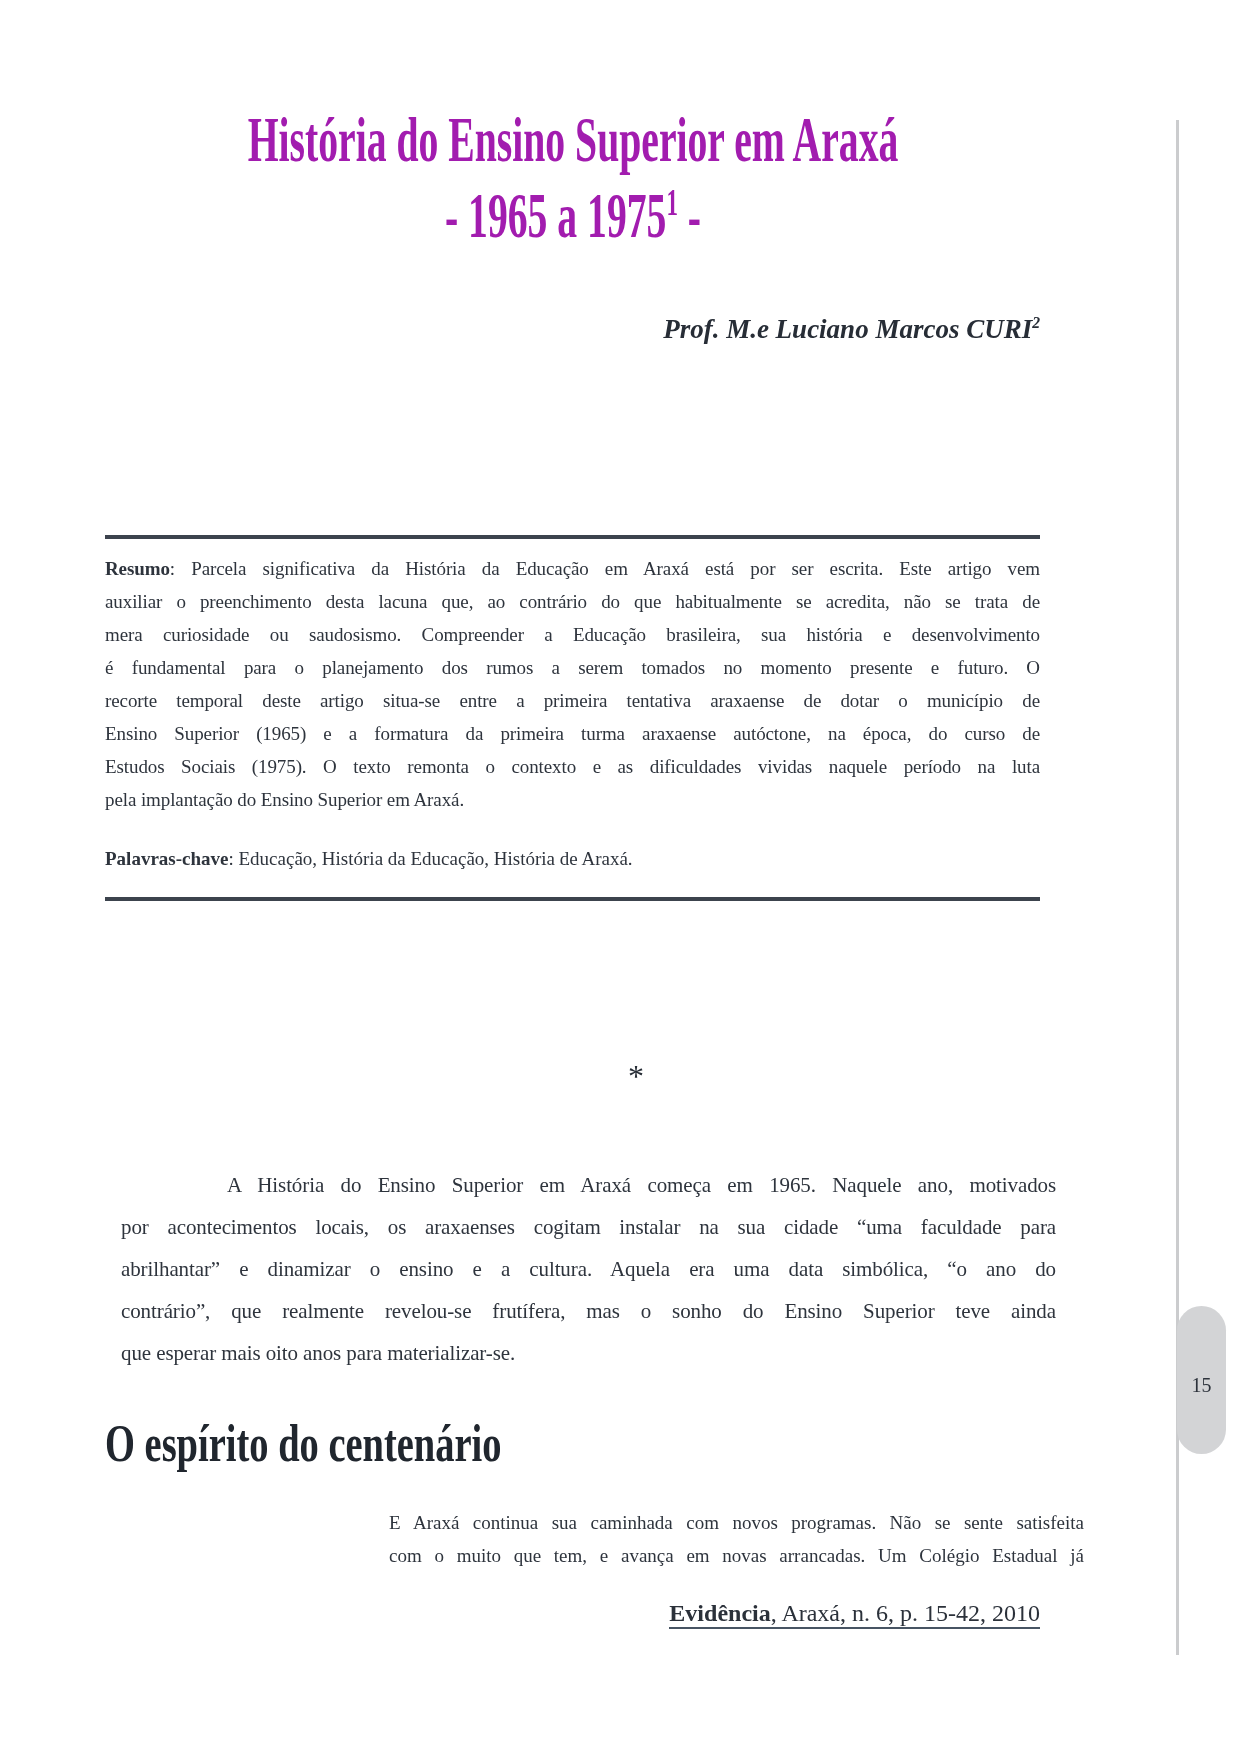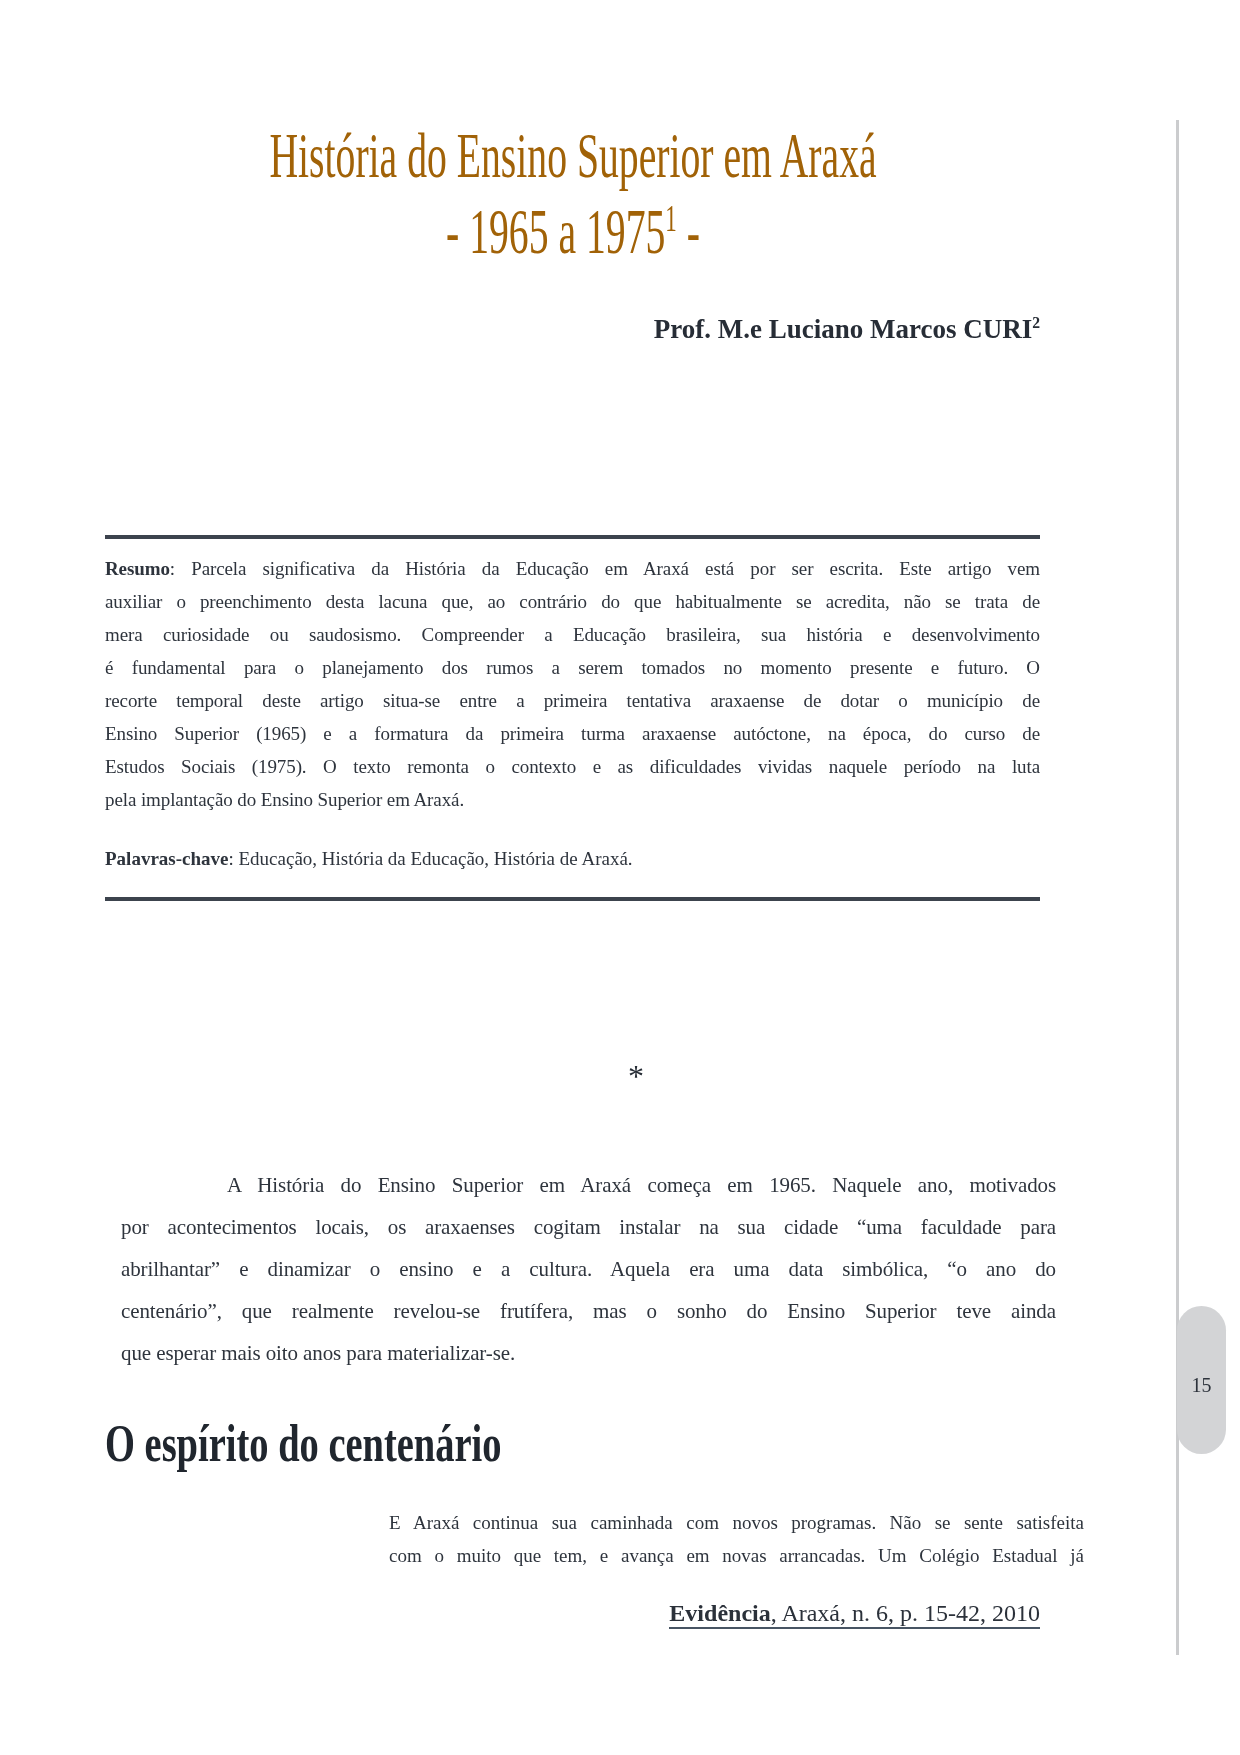--- a/index.html
+++ b/index.html
@@ -5,29 +5,29 @@
   html, body { margin: 0; padding: 0; background: #ffffff; }
   .page {
     position: relative; width: 1240px; height: 1755px; background: #ffffff;
     font-family: "Liberation Serif", "DejaVu Serif", serif;
     color: #2e343d; overflow: hidden;
   }
   .b { font-weight: bold; }
   .i { }
   .sup { vertical-align: super; font-size: 58%; line-height: 0; }
 
-  .title { position: absolute; left: 105px; top: 124px; width: 935px; height: 160px;
-           color: #a16207; font-weight: normal; }
+  .title { position: absolute; left: 105px; top: 108px; width: 935px; height: 160px;
+           color: #a21caf; font-weight: bold; }
   .title-line { position: absolute; left: 50%; white-space: nowrap; font-size: 64px;
                 line-height: 1; transform: translateX(-50%) scaleX(0.62); }
   .title-line.l1 { top: 0; }
   .title-line.l2 { top: 76px; }
 
   .author { position: absolute; left: 105px; top: 314px; width: 935px; text-align: right;
-            font-size: 27px; font-weight: bold; color: #272d36; }
+            font-size: 27px; font-weight: bold; color: #272d36; font-style: italic; }
 
   .rule { position: absolute; left: 105px; width: 935px; height: 4px; background: #3c434d; }
   .rule1 { top: 535px; }
   .rule2 { top: 897px; }
 
   .jline { text-align: justify; text-align-last: justify; }
   .jline.flush { text-align-last: left; }
   .jline.indent { text-indent: 106px; }
 
   .abstract { position: absolute; left: 105px; top: 552px; width: 935px;
@@ -86,21 +86,21 @@
   <div class="keywords jline flush"><span class="b">Palavras-chave</span><span>: Educação, História da Educação, História de Araxá.</span></div>
 
   <div class="rule rule2"></div>
 
   <div class="asterisk">*</div>
 
   <div class="bodypara">
       <div class="jline indent"><span>A História do Ensino Superior em Araxá começa em 1965. Naquele ano, motivados</span></div>
       <div class="jline"><span>por acontecimentos locais, os araxaenses cogitam instalar na sua cidade </span><span class="i">“uma faculdade para</span></div>
       <div class="jline"><span class="i">abrilhantar”</span><span> e dinamizar o ensino e a cultura. Aquela era uma data simbólica, </span><span class="i">“o ano do</span></div>
-      <div class="jline"><span class="i">centenário”,</span><span> que realmente revelou-se frutífera, mas o sonho do Ensino Superior teve ainda</span></div>
+      <div class="jline"><span class="i">contrário”,</span><span> que realmente revelou-se frutífera, mas o sonho do Ensino Superior teve ainda</span></div>
       <div class="jline flush"><span>que esperar mais oito anos para materializar-se.</span></div>
     </div>
 
   <h2 class="section-heading">O espírito do centenário</h2>
 
   <div class="blockquote">
       <div class="jline"><span>E Araxá continua sua caminhada com novos programas. Não se sente satisfeita</span></div>
       <div class="jline"><span>com o muito que tem, e avança em novas arrancadas. Um Colégio Estadual já</span></div>
     </div>
 

